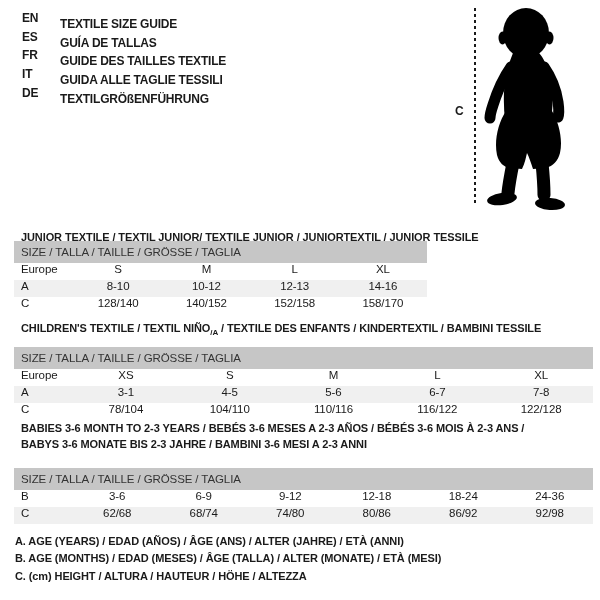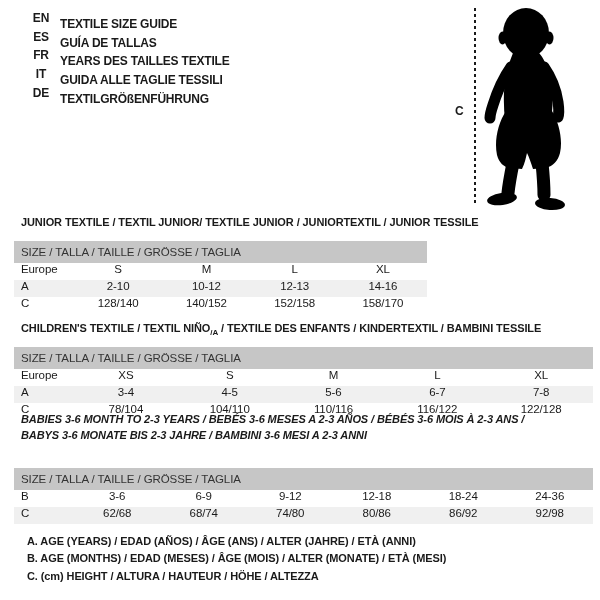--- a/index.html
+++ b/index.html
@@ -1,21 +1,21 @@
 <!DOCTYPE html>
 <html><head>
 <meta charset="utf-8">
 <style>
   html,body{margin:0;padding:0;background:#fff;}
   .canvas{
     position:relative;width:600px;height:600px;background:#ffffff;overflow:hidden;
     font-family:"Liberation Sans", sans-serif;color:#1a1a1a;
   }
   
-  .lang-block{position:absolute;left:22px;top:9px;text-align:center;}
+  .lang-block{position:absolute;left:22px;top:9px;}
   .lang-row{display:flex;height:18.6px;align-items:center;}
   .lang-code{width:38px;font-weight:bold;font-size:12px;letter-spacing:-0.2px;}
   .lang-label{font-weight:bold;font-size:12px;letter-spacing:-0.2px;white-space:nowrap;margin-top:12px;}
   
   .c-label{position:absolute;left:455px;top:104px;font-weight:bold;font-size:12px;}
   .dash-line{position:absolute;left:474px;top:8px;width:2px;height:197px;
     background:repeating-linear-gradient(to bottom,#1a1a1a 0 3px,transparent 3px 6px);}
   .baby{position:absolute;left:480px;top:5px;width:115px;height:207px;}
   
   .section-title{position:absolute;left:21px;font-weight:bold;font-size:11px;
@@ -26,40 +26,40 @@
   .t-narrow{width:413px;}
   .t-wide{width:579px;}
   .tbar{height:22px;background:#c6c6c6;color:#333;font-size:11.5px;display:flex;
     align-items:center;padding-left:7px;box-sizing:border-box;letter-spacing:-0.1px;}
   .trow{display:flex;height:17px;align-items:flex-start;font-size:11.5px;}
   .trow.shade{background:#f0f0f0;}
   .tcell{letter-spacing:-0.1px;}
   .tcell.label{width:60px;padding-left:7px;box-sizing:border-box;}
   .tcell.val{flex:1;text-align:center;}
   
-  .legend{position:absolute;left:27px;top:533px;font-weight:bold;font-size:11px;
+  .legend{position:absolute;left:15px;top:533px;font-weight:bold;font-size:11px;
     line-height:17.3px;letter-spacing:-0.1px;}
 </style>
 </head>
 <body>
 
 <div class="canvas">
 
   <div class="lang-block">
     <div class="lang-row">
       <span class="lang-code">EN</span>
       <span class="lang-label">TEXTILE SIZE GUIDE</span>
     </div>
     <div class="lang-row">
       <span class="lang-code">ES</span>
       <span class="lang-label">GUÍA DE TALLAS</span>
     </div>
     <div class="lang-row">
       <span class="lang-code">FR</span>
-      <span class="lang-label">YEARS DES TAILLES TEXTILE</span>
+      <span class="lang-label">GUIDE DES TAILLES TEXTILE</span>
     </div>
     <div class="lang-row">
       <span class="lang-code">IT</span>
       <span class="lang-label">GUIDA ALLE TAGLIE TESSILI</span>
     </div>
     <div class="lang-row">
       <span class="lang-code">DE</span>
       <span class="lang-label">TEXTILGRÖßENFÜHRUNG</span>
     </div>
   </div>
@@ -77,33 +77,33 @@
         <path d="M64,62 C71,72 76,84 78,97 C79,104 79,109 78,112" stroke="#000" stroke-width="11" fill="none" stroke-linecap="round"></path>
         <path d="M26,106 C18,118 14,136 17,150 C19,158 24,162 30,163 L42,164 C45,158 46,152 47,148 C49,152 51,158 53,164 L66,163 C73,161 78,156 80,148 C83,134 79,118 72,106 Z"></path>
         <path d="M33,158 C31,168 29,178 28,188" stroke="#000" stroke-width="13" fill="none" stroke-linecap="round"></path>
         <path d="M62,158 C63,168 64,178 64,190" stroke="#000" stroke-width="13" fill="none" stroke-linecap="round"></path>
         <ellipse cx="22" cy="194" rx="15" ry="6" transform="rotate(-8 22 194)"></ellipse>
         <ellipse cx="70" cy="199" rx="15" ry="6" transform="rotate(4 70 199)"></ellipse>
       </g>
     </svg>
   </div>
 
-  <div class="section-title" style="top:215px;">JUNIOR TEXTILE / TEXTIL JUNIOR/ TEXTILE JUNIOR / JUNIORTEXTIL / JUNIOR TESSILE</div>
+  <div class="section-title" style="top:230px;">JUNIOR TEXTILE / TEXTIL JUNIOR/ TEXTILE JUNIOR / JUNIORTEXTIL / JUNIOR TESSILE</div>
   <div class="sizetable t-narrow" style="top:241px;">
     <div class="tbar">SIZE / TALLA / TAILLE / GRÖSSE / TAGLIA</div>
   <div class="trow">
         <div class="tcell label">Europe</div>
         <div class="tcell val">S</div>
         <div class="tcell val">M</div>
         <div class="tcell val">L</div>
         <div class="tcell val">XL</div>
       </div>
       <div class="trow shade">
         <div class="tcell label">A</div>
-        <div class="tcell val">2-10</div>
+        <div class="tcell val">8-10</div>
         <div class="tcell val">10-12</div>
         <div class="tcell val">12-13</div>
         <div class="tcell val">14-16</div>
       </div>
       <div class="trow">
         <div class="tcell label">C</div>
         <div class="tcell val">128/140</div>
         <div class="tcell val">140/152</div>
         <div class="tcell val">152/158</div>
         <div class="tcell val">158/170</div>
@@ -116,37 +116,37 @@
   <div class="trow">
         <div class="tcell label">Europe</div>
         <div class="tcell val">XS</div>
         <div class="tcell val">S</div>
         <div class="tcell val">M</div>
         <div class="tcell val">L</div>
         <div class="tcell val">XL</div>
       </div>
       <div class="trow shade">
         <div class="tcell label">A</div>
-        <div class="tcell val">3-4</div>
+        <div class="tcell val">3-1</div>
         <div class="tcell val">4-5</div>
         <div class="tcell val">5-6</div>
         <div class="tcell val">6-7</div>
         <div class="tcell val">7-8</div>
       </div>
       <div class="trow">
         <div class="tcell label">C</div>
         <div class="tcell val">78/104</div>
         <div class="tcell val">104/110</div>
         <div class="tcell val">110/116</div>
         <div class="tcell val">116/122</div>
         <div class="tcell val">122/128</div>
       </div>
     </div>
 
-  <div class="section-title" style="top:412px;font-style:italic;">
+  <div class="section-title" style="top:421px;">
     <div>BABIES 3-6 MONTH TO 2-3 YEARS / BEBÉS 3-6 MESES A 2-3 AÑOS / BÉBÉS 3-6 MOIS À 2-3 ANS /</div>
     <div>BABYS 3-6 MONATE BIS 2-3 JAHRE / BAMBINI 3-6 MESI A 2-3 ANNI</div>
   </div>
   <div class="sizetable t-wide" style="top:468px;">
     <div class="tbar">SIZE / TALLA / TAILLE / GRÖSSE / TAGLIA</div>
   <div class="trow">
         <div class="tcell label">B</div>
         <div class="tcell val">3-6</div>
         <div class="tcell val">6-9</div>
         <div class="tcell val">9-12</div>
@@ -160,17 +160,17 @@
         <div class="tcell val">68/74</div>
         <div class="tcell val">74/80</div>
         <div class="tcell val">80/86</div>
         <div class="tcell val">86/92</div>
         <div class="tcell val">92/98</div>
       </div>
     </div>
 
   <div class="legend">
     <div>A. AGE (YEARS) / EDAD (AÑOS) / ÂGE (ANS) / ALTER (JAHRE) / ETÀ (ANNI)</div>
-    <div>B. AGE (MONTHS) / EDAD (MESES) / ÂGE (MOIS) / ALTER (MONATE) / ETÀ (MESI)</div>
+    <div>B. AGE (MONTHS) / EDAD (MESES) / ÂGE (TALLA) / ALTER (MONATE) / ETÀ (MESI)</div>
     <div>C. (cm) HEIGHT / ALTURA / HAUTEUR / HÖHE / ALTEZZA</div>
   </div>
 
 </div>
 
 </body></html>

